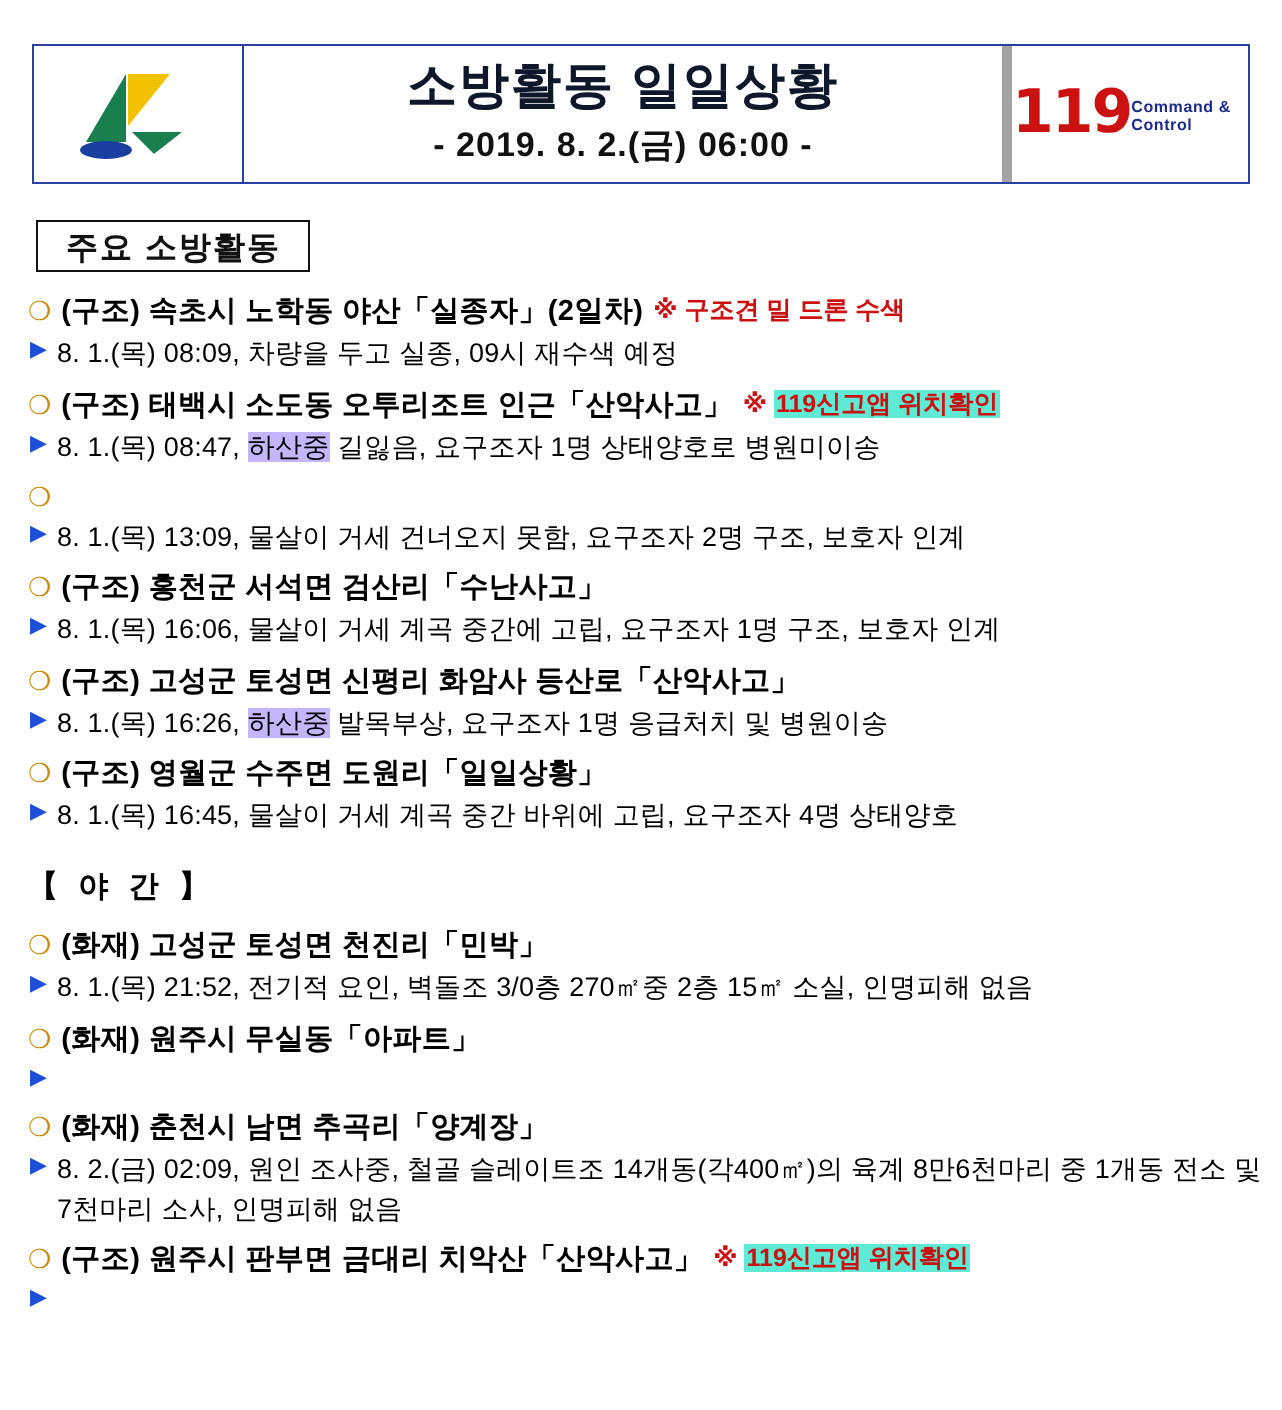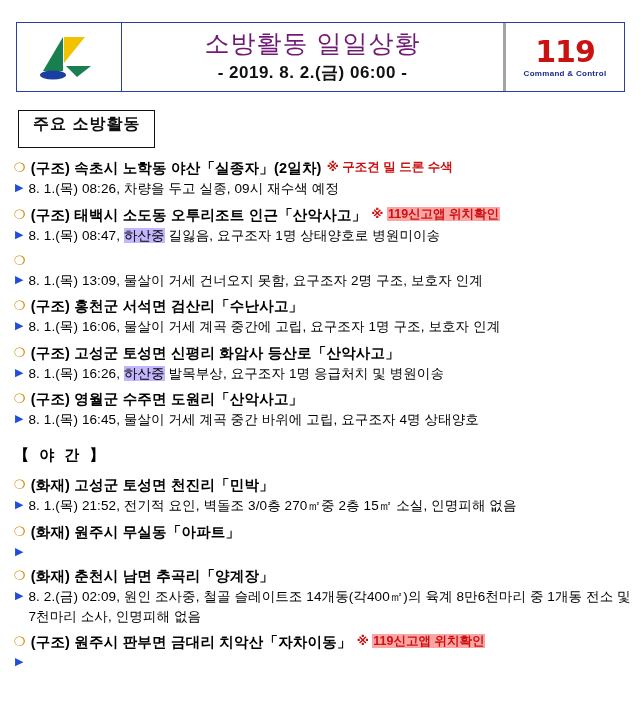--- a/index.html
+++ b/index.html
@@ -40,37 +40,36 @@
   }
   .header-center {
     flex: 1;
     display: flex;
     flex-direction: column;
     align-items: center;
     justify-content: center;
   }
   .header-title {
     font-size: 25px;
-    font-weight: normal;
-    color: #701a75;
+    font-weight: bold;
+    color: #0f172a;
     letter-spacing: 1px;
     line-height: 1.1;
   }
   .header-sub {
     margin-top: 4px;
     font-size: 17px;
     font-weight: bold;
     color: #111111;
     letter-spacing: 0.5px;
   }
   .header-right {
     width: 118px;
-    border-left: 3px solid #a3a3a3;
-    display: flex;
-    flex-direction: column;
+    border-left: 5px solid #a3a3a3;
+    display: flex;
     align-items: center;
     justify-content: center;
   }
   .brand-119 {
     font-size: 30px;
     font-weight: bold;
     color: #cc1111;
     font-family: "DejaVu Sans", sans-serif;
     letter-spacing: -1px;
     line-height: 1;
@@ -81,21 +80,21 @@
     color: #1b2a8c;
     margin-top: 2px;
     letter-spacing: 0.3px;
   }
 
   
   .section-box {
     margin: 18px 0 0 18px;
     display: inline-block;
     border: 1px solid #111111;
-    padding: 3px 14px 12px 14px;
+    padding: 3px 14px 0 14px;
   }
   .section-box .label {
     font-size: 16px;
     font-weight: bold;
     color: #111111;
     letter-spacing: 1px;
   }
 
   
   .list {
@@ -127,21 +126,21 @@
     color: #cc1111;
     font-weight: bold;
     font-size: 12.5px;
     margin-left: 5px;
   }
   .tag .star {
     color: #cc1111;
     font-weight: bold;
   }
   .tag .hl {
-    background: #fca5a5;
+    background: #5eead4;
     padding: 0 1px;
   }
   .entry-detail {
     display: flex;
     align-items: flex-start;
     font-size: 13.5px;
     line-height: 1.45;
     color: #000000;
     padding-left: 1px;
   }
@@ -197,21 +196,21 @@
   
   <div class="list" id="day-list">
       <div class="entry">
         <div class="entry-head">
           <span class="bullet-o">❍</span>
           <span class="htext">(구조)  속초시  노학동  야산「실종자」(2일차)</span>
           <span class="tag">※  구조견 밀 드론 수색</span>
         </div>
         <div class="entry-detail">
           <span class="bullet-tri">▶</span>
-          <span class="dtext">8. 1.(목) 08:26, 차량을 두고 실종, 09시 재수색 예정</span>
+          <span class="dtext">8. 1.(목) 08:09, 차량을 두고 실종, 09시 재수색 예정</span>
         </div>
       </div>
       <div class="entry">
         <div class="entry-head">
           <span class="bullet-o">❍</span>
           <span class="htext">(구조)  태백시  소도동  오투리조트  인근「산악사고」</span>
           <span class="tag"><span class="star">※  </span><span class="hl">119신고앱 위치확인</span></span>
         </div>
         <div class="entry-detail">
           <span class="bullet-tri">▶</span>
@@ -243,21 +242,21 @@
           <span class="htext">(구조)  고성군  토성면  신평리  화암사  등산로「산악사고」</span>
         </div>
         <div class="entry-detail">
           <span class="bullet-tri">▶</span>
           <span class="dtext">8. 1.(목) 16:26, <span class="hl-yellow">하산중</span> 발목부상, 요구조자 1명 응급처치 및  병원이송</span>
         </div>
       </div>
       <div class="entry">
         <div class="entry-head">
           <span class="bullet-o">❍</span>
-          <span class="htext">(구조)  영월군  수주면  도원리「산악사고」</span>
+          <span class="htext">(구조)  영월군  수주면  도원리「일일상황」</span>
         </div>
         <div class="entry-detail">
           <span class="bullet-tri">▶</span>
           <span class="dtext">8. 1.(목) 16:45, 물살이 거세 계곡 중간 바위에 고립, 요구조자 4명 상태양호</span>
         </div>
       </div>
     </div>
 
   
   <div class="night-header">【  야  간  】</div>
@@ -287,21 +286,21 @@
           <span class="htext">(화재)  춘천시  남면  추곡리「양계장」</span>
         </div>
         <div class="entry-detail">
           <span class="bullet-tri">▶</span>
           <span class="dtext">8. 2.(금) 02:09, 원인 조사중, 철골 슬레이트조 14개동(각400㎡)의 육계 8만6천마리 중 1개동 전소 및 7천마리 소사, 인명피해 없음</span>
         </div>
       </div>
       <div class="entry">
         <div class="entry-head">
           <span class="bullet-o">❍</span>
-          <span class="htext">(구조)  원주시  판부면  금대리  치악산「자차이동」</span>
+          <span class="htext">(구조)  원주시  판부면  금대리  치악산「산악사고」</span>
           <span class="tag"><span class="star">※  </span><span class="hl">119신고앱 위치확인</span></span>
         </div>
         <div class="entry-detail">
           <span class="bullet-tri">▶</span>
         </div>
       </div>
     </div>
 
 </div>
 

